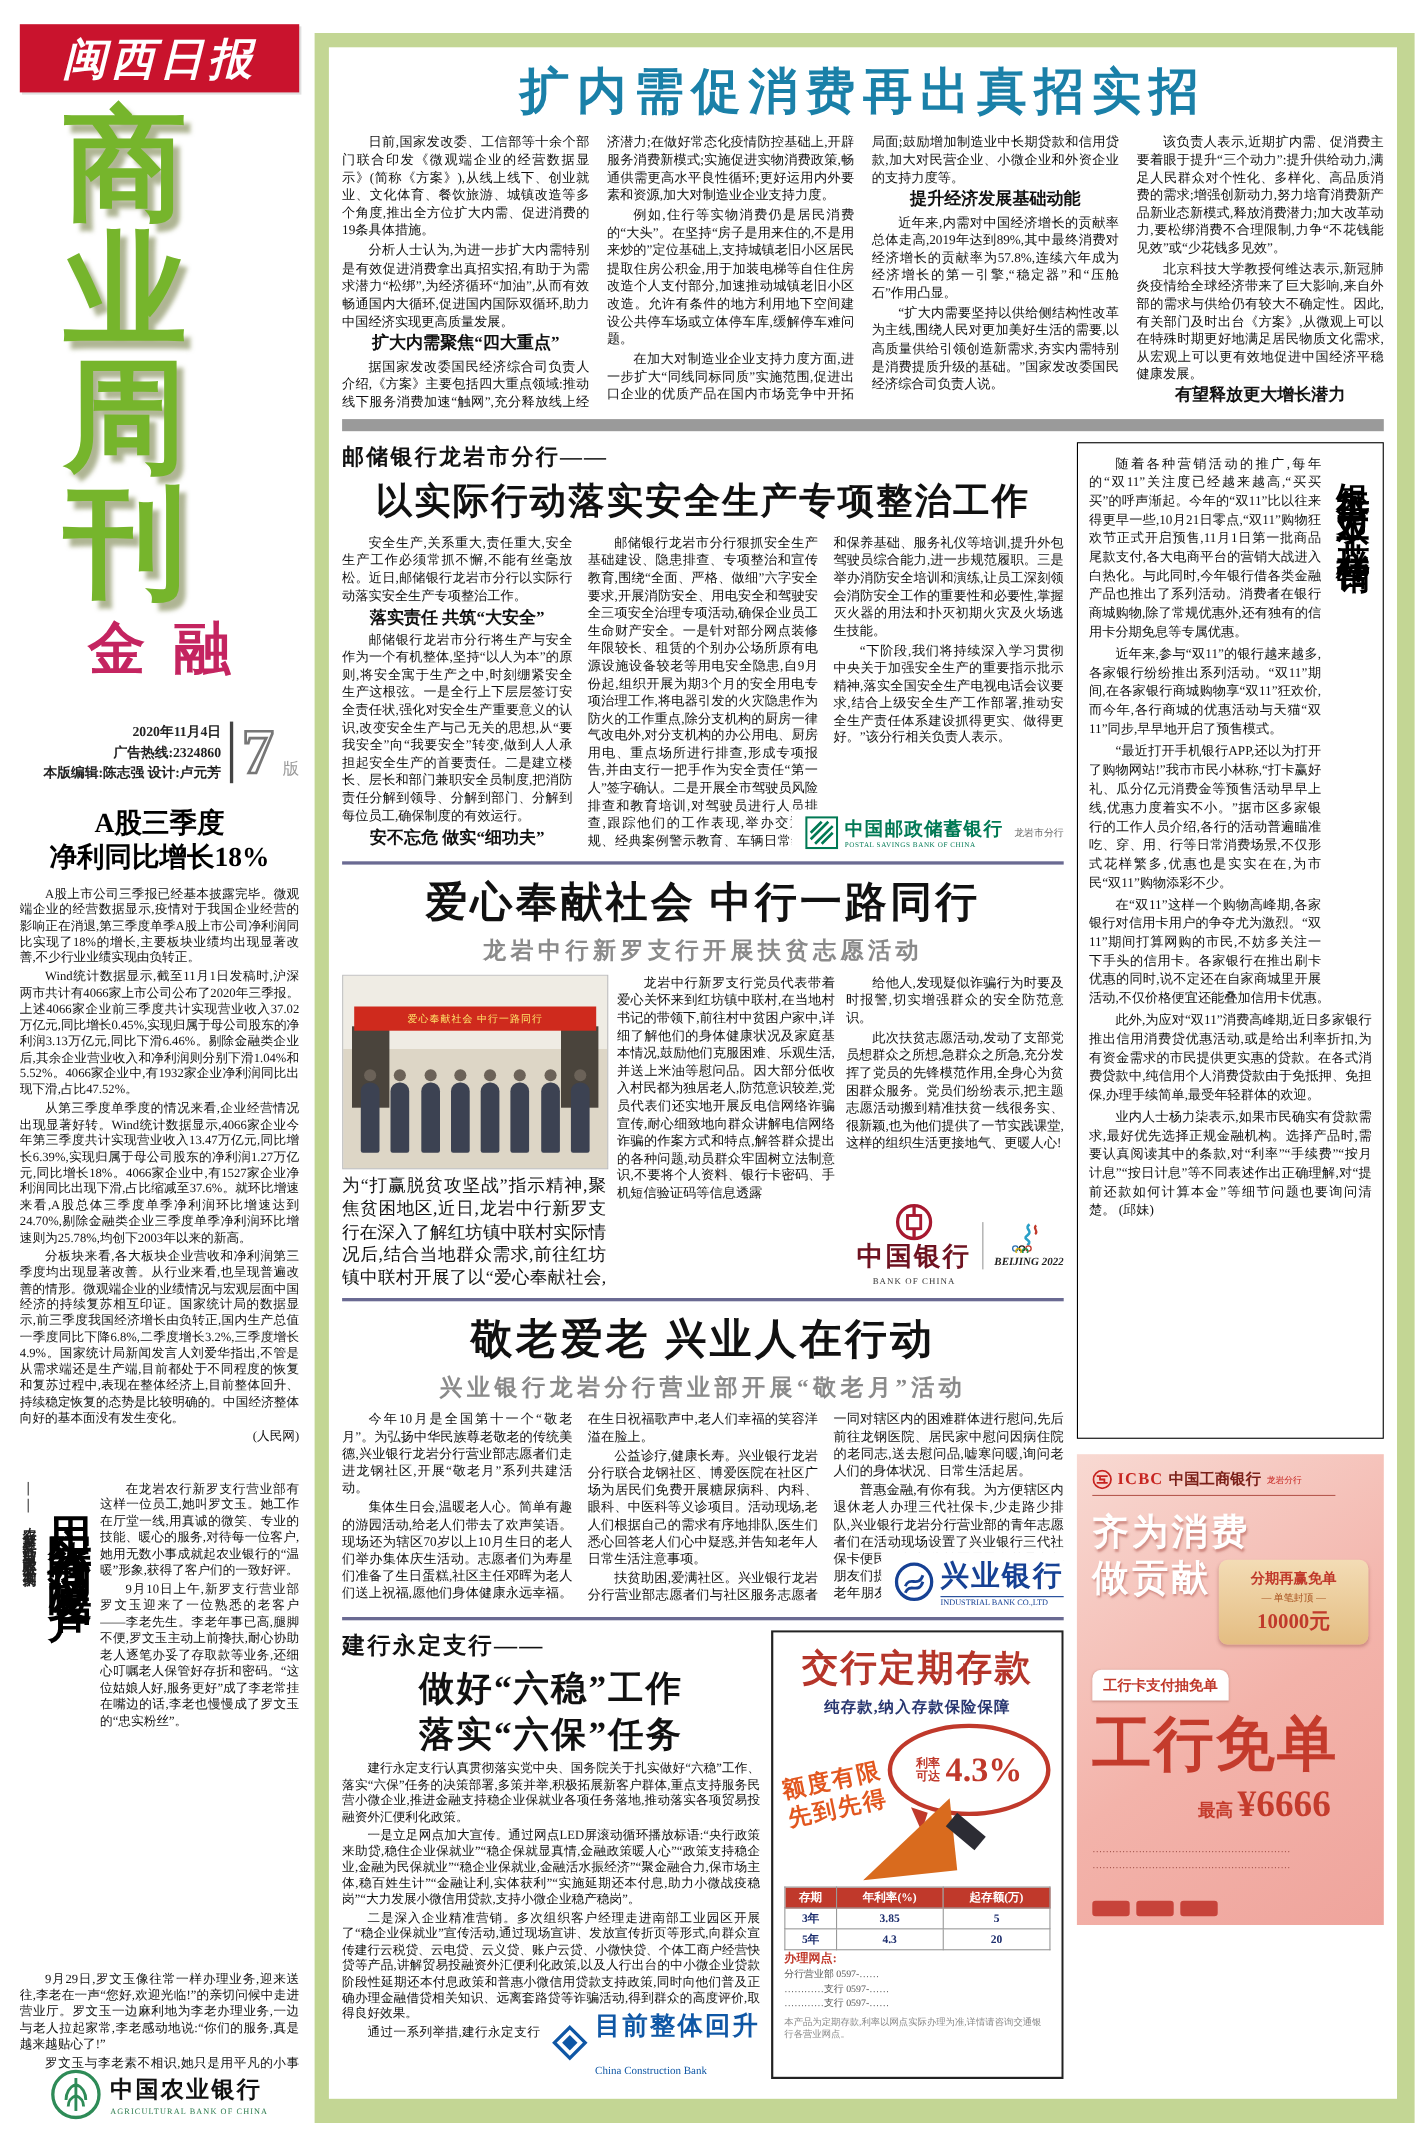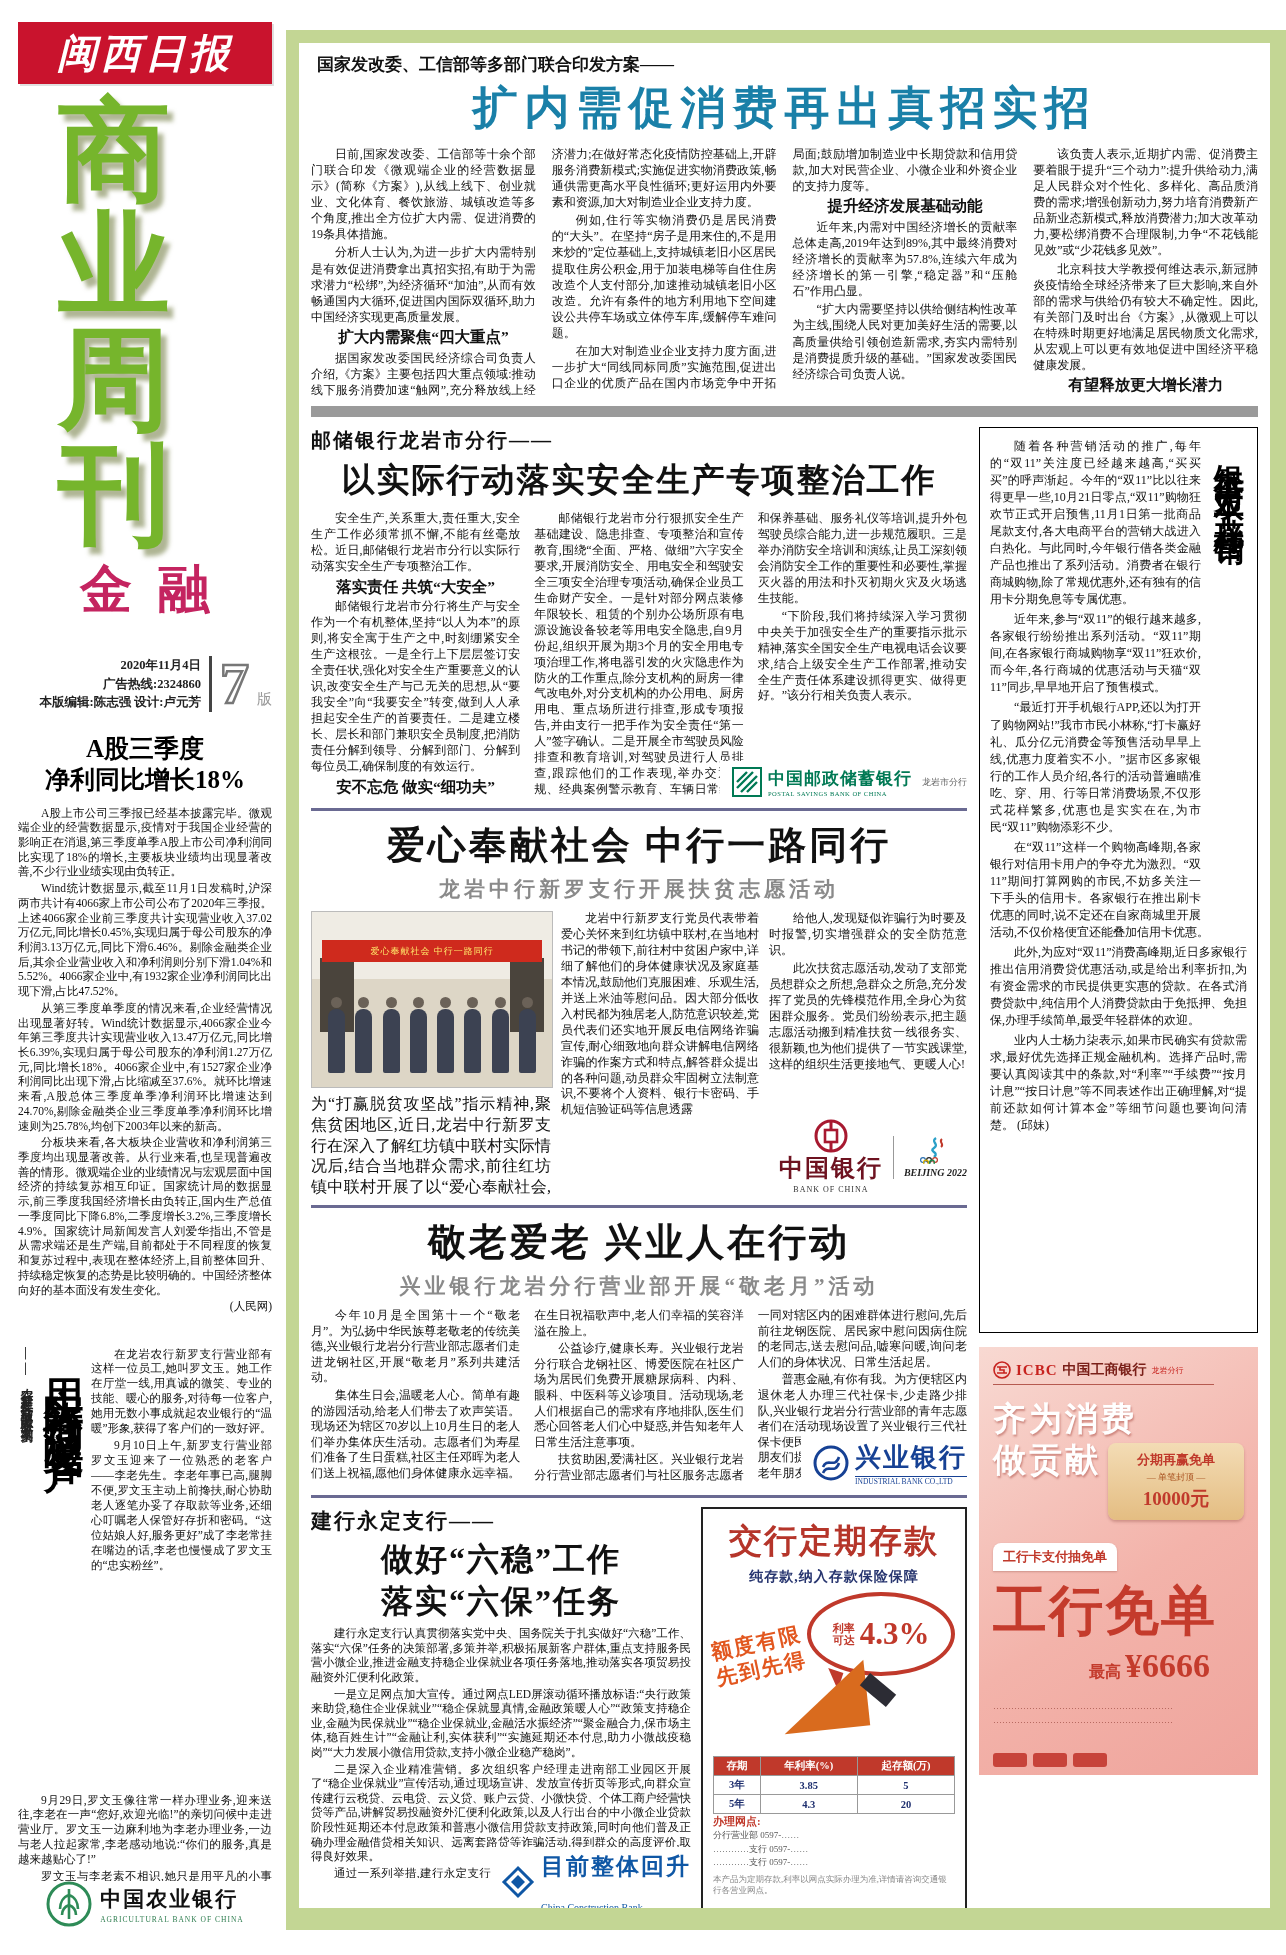--- a/index.html
+++ b/index.html
@@ -113,21 +113,21 @@
   .bocom .midrow{position:relative;height:150px;}
   .limited{position:absolute;left:0;top:44px;transform:rotate(-12deg);color:#e2571f;font-weight:900;font-size:21px;line-height:1.25;letter-spacing:2px;}
   .bubble{position:absolute;right:0;top:6px;width:140px;height:76px;border:4px solid #c0392b;border-radius:50%;
     display:flex;align-items:center;justify-content:center;gap:3px;background:#fff;}
   .bubble .lbl{font-size:11px;font-weight:900;color:#c0392b;line-height:1.1;width:24px;}
   .bubble .val{font-size:31px;font-weight:900;color:#c0392b;}
   .bubble::after{content:"";position:absolute;left:14px;bottom:-16px;width:0;height:0;
     border-left:16px solid transparent;border-top:18px solid #c0392b;transform:rotate(18deg);}
   .mega{position:absolute;left:68px;top:78px;width:0;height:0;border-left:86px solid transparent;border-bottom:66px solid #d96b1e;transform:rotate(-6deg);}
   .mega-handle{position:absolute;left:148px;top:96px;width:34px;height:16px;background:#2c2c34;transform:rotate(40deg);}
-  .bocom table{width:100%;border-collapse:collapse;font-size:10.5px;margin-top:20px;padding-left:16px;}
+  .bocom table{width:100%;border-collapse:collapse;font-size:10.5px;margin-top:4px;padding-left:16px;}
   .bocom th{background:#c0392b;color:#fff;font-weight:700;padding:2px;border:1px solid #999;}
   .bocom td{border:1px solid #999;text-align:center;padding:2px;color:#1d2e6e;font-weight:700;}
   .outlets-label{color:#c0392b;font-weight:900;font-size:11px;margin-top:0;}
   .outlets div{font-size:9px;color:#555;line-height:1.5;}
   .bocom .note{font-size:8.5px;color:#888;margin-top:4px;line-height:1.4;}
   
   .d11-box{border:1.5px solid #000;box-sizing:border-box;padding:10px 10px;height:906px;overflow:hidden;}
   .d11-title{float:right;writing-mode:vertical-rl;font-size:30px;font-weight:900;letter-spacing:6px;line-height:1.2;
     height:470px;margin:2px 0 10px 10px;color:#000;}
   .d11-body{font-size:12px;line-height:1.42;text-align:justify;}
@@ -221,21 +221,20 @@
       <div class="cn">中国农业银行</div>
       <div class="en">AGRICULTURAL BANK OF CHINA</div>
     </span>
   </div>
 </div>
 
 <div class="main-frame">
 <div class="main-inner">
 
   <div class="top-article">
-    <div class="kicker">国家发改委、工信部等多部门联合印发方案——</div>
     <h1>扩内需促消费再出真招实招</h1>
     <div class="body">
       <p>日前,国家发改委、工信部等十余个部门联合印发《微观端企业的经营数据显示》(简称《方案》),从线上线下、创业就业、文化体育、餐饮旅游、城镇改造等多个角度,推出全方位扩大内需、促进消费的19条具体措施。</p>
       <p>分析人士认为,为进一步扩大内需特别是有效促进消费拿出真招实招,有助于为需求潜力“松绑”,为经济循环“加油”,从而有效畅通国内大循环,促进国内国际双循环,助力中国经济实现更高质量发展。</p>
       <p class="subhead">扩大内需聚焦“四大重点”</p>
       <p>据国家发改委国民经济综合司负责人介绍,《方案》主要包括四大重点领域:推动线下服务消费加速“触网”,充分释放线上经济潜力;在做好常态化疫情防控基础上,开辟服务消费新模式;实施促进实物消费政策,畅通供需更高水平良性循环;更好运用内外要素和资源,加大对制造业企业支持力度。</p>
       <p>例如,住行等实物消费仍是居民消费的“大头”。在坚持“房子是用来住的,不是用来炒的”定位基础上,支持城镇老旧小区居民提取住房公积金,用于加装电梯等自住住房改造个人支付部分,加速推动城镇老旧小区改造。允许有条件的地方利用地下空间建设公共停车场或立体停车库,缓解停车难问题。</p>
       <p>在加大对制造业企业支持力度方面,进一步扩大“同线同标同质”实施范围,促进出口企业的优质产品在国内市场竞争中开拓局面;鼓励增加制造业中长期贷款和信用贷款,加大对民营企业、小微企业和外资企业的支持力度等。</p>
       <p class="subhead">提升经济发展基础动能</p>
       <p>近年来,内需对中国经济增长的贡献率总体走高,2019年达到89%,其中最终消费对经济增长的贡献率为57.8%,连续六年成为经济增长的第一引擎,“稳定器”和“压舱石”作用凸显。</p>

